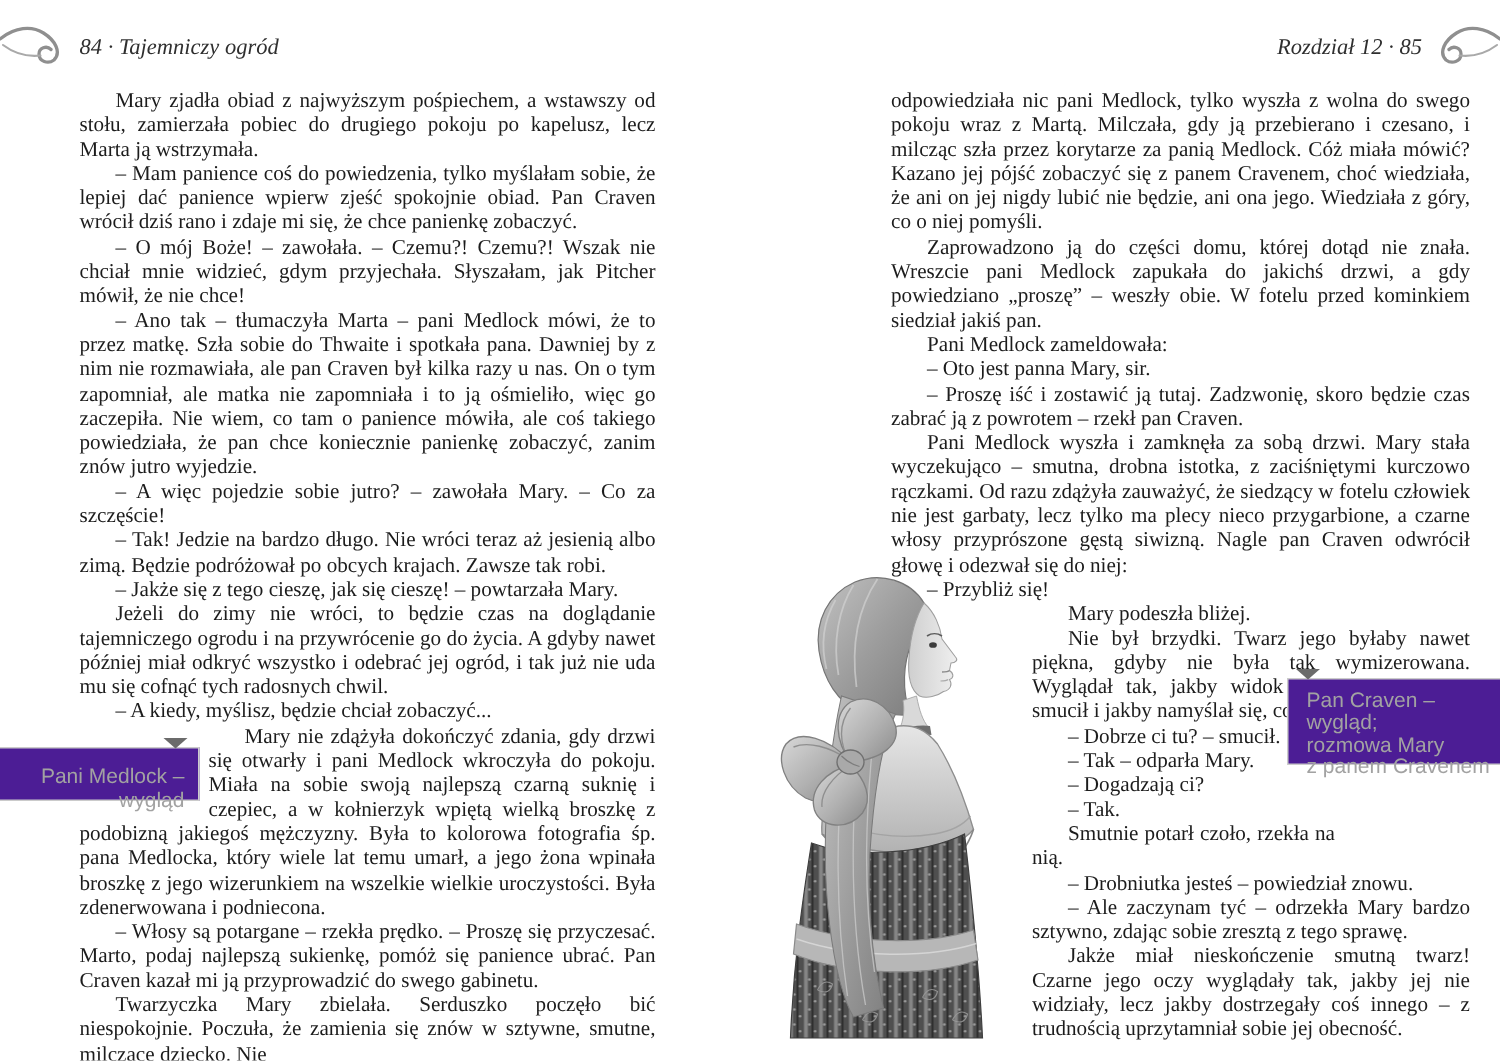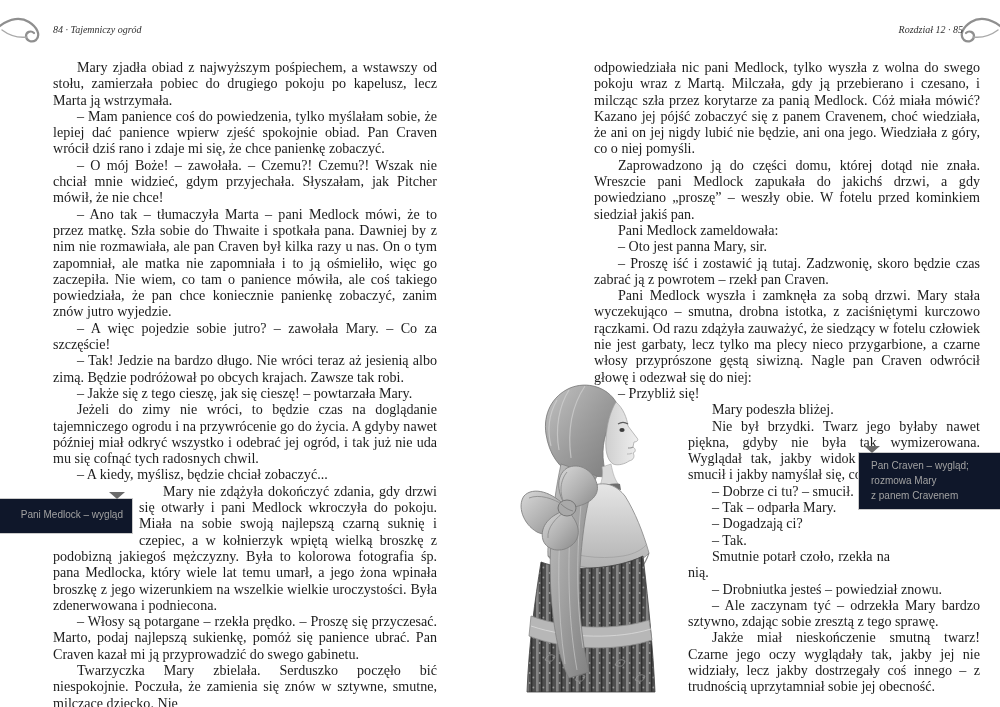--- a/index.html
+++ b/index.html
@@ -1,40 +1,40 @@
 <!DOCTYPE html>
 <html lang="pl"><head>
 <meta charset="utf-8">
 <style>
   html,body{margin:0;padding:0;background:#ffffff;}
   body{width:1000px;height:707px;overflow:hidden;}
   .spread{position:relative;width:1000px;height:707px;background:#ffffff;
           font-family:"Liberation Serif", serif;color:#1c1c1c;}
   
-  .runhead{position:absolute;top:24px;font-style:italic;font-size:10px;color:#2f2f2f;white-space:nowrap;}
+  .runhead{position:absolute;top:24px;font-style:italic;font-size:15px;color:#2f2f2f;white-space:nowrap;}
   .runhead.rh-left{left:53px;}
-  .runhead.rh-right{right:37px;}
+  .runhead.rh-right{right:52px;}
   
   .flourish{position:absolute;top:14px;}
   .flourish.fl-left{left:0;}
   .flourish.fl-right{right:0;transform:scaleX(-1);}
   
   .col{position:absolute;top:59px;font-size:14.1px;line-height:16.3px;text-align:justify;
        hyphens:auto;-webkit-hyphens:auto;}
   .col-left{left:53px;width:384px;}
   .col-right{left:594px;width:386px;}
   .col p{margin:0;text-indent:24px;}
   .col p.noindent{text-indent:0;}
   
   .sp-medlock{float:left;width:86px;height:50px;}
   .sp-illustration{float:left;width:94px;height:302px;}
   .sp-craven{float:right;width:90px;height:82px;}
   
-  .note{position:absolute;background:#0f172a;border:1px solid #cbcbcb;box-sizing:border-box;
-        font-family:"Liberation Sans", sans-serif;font-size:10px;color:#a2a2a2;}
+  .note{position:absolute;background:#4c1d95;border:1px solid #cbcbcb;box-sizing:border-box;
+        font-family:"Liberation Sans", sans-serif;font-size:14px;color:#a2a2a2;}
   .note-medlock{left:0;top:466px;width:133px;height:36px;border-left:none;
                 text-align:right;padding:10px 9px 0 0;margin-top:32px;}
   .note-craven{left:858px;top:452px;width:142px;height:58px;border-right:none;
                padding:6px 0 0 12px;line-height:14.8px;}
   .marker{position:absolute;width:0;height:0;border-left:8px solid transparent;
           border-right:8px solid transparent;border-top:7px solid #6b6b6b;}
   .note-medlock .marker{right:7px;top:-7px;}
   .note-craven .marker{left:5px;top:-7px;}
   
   .illustration{position:absolute;left:515px;top:380px;width:145px;height:318px;}

